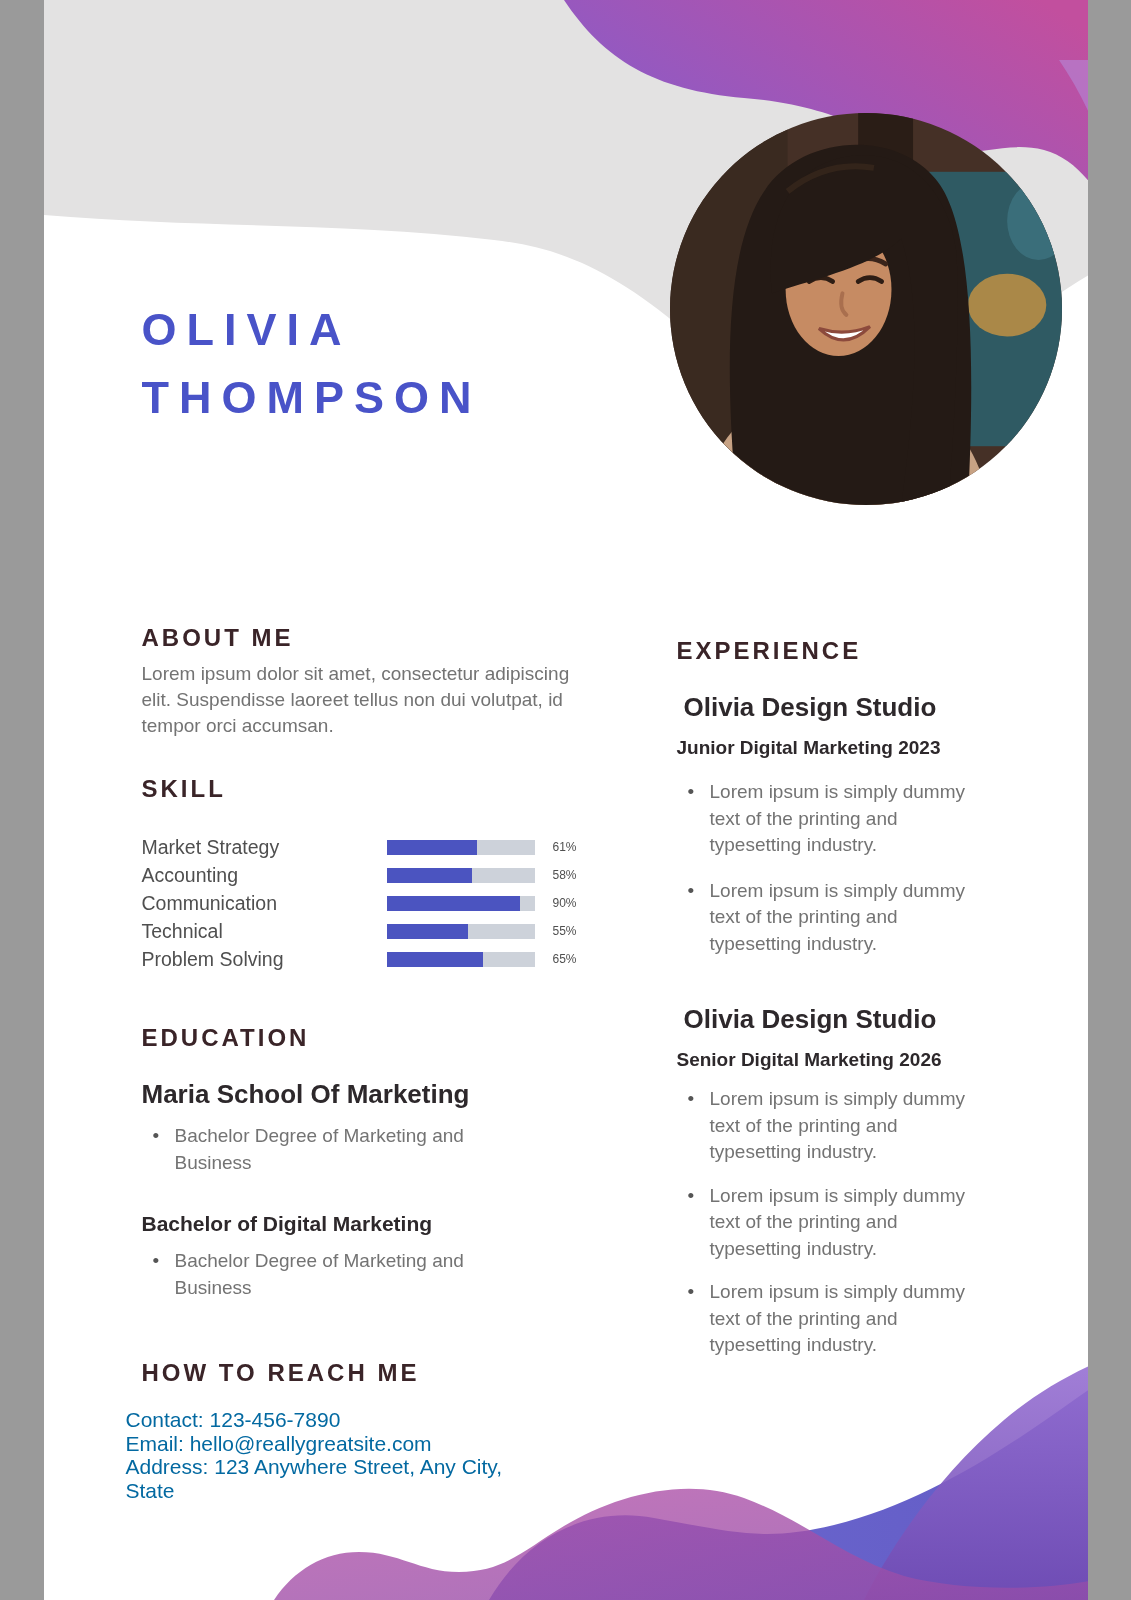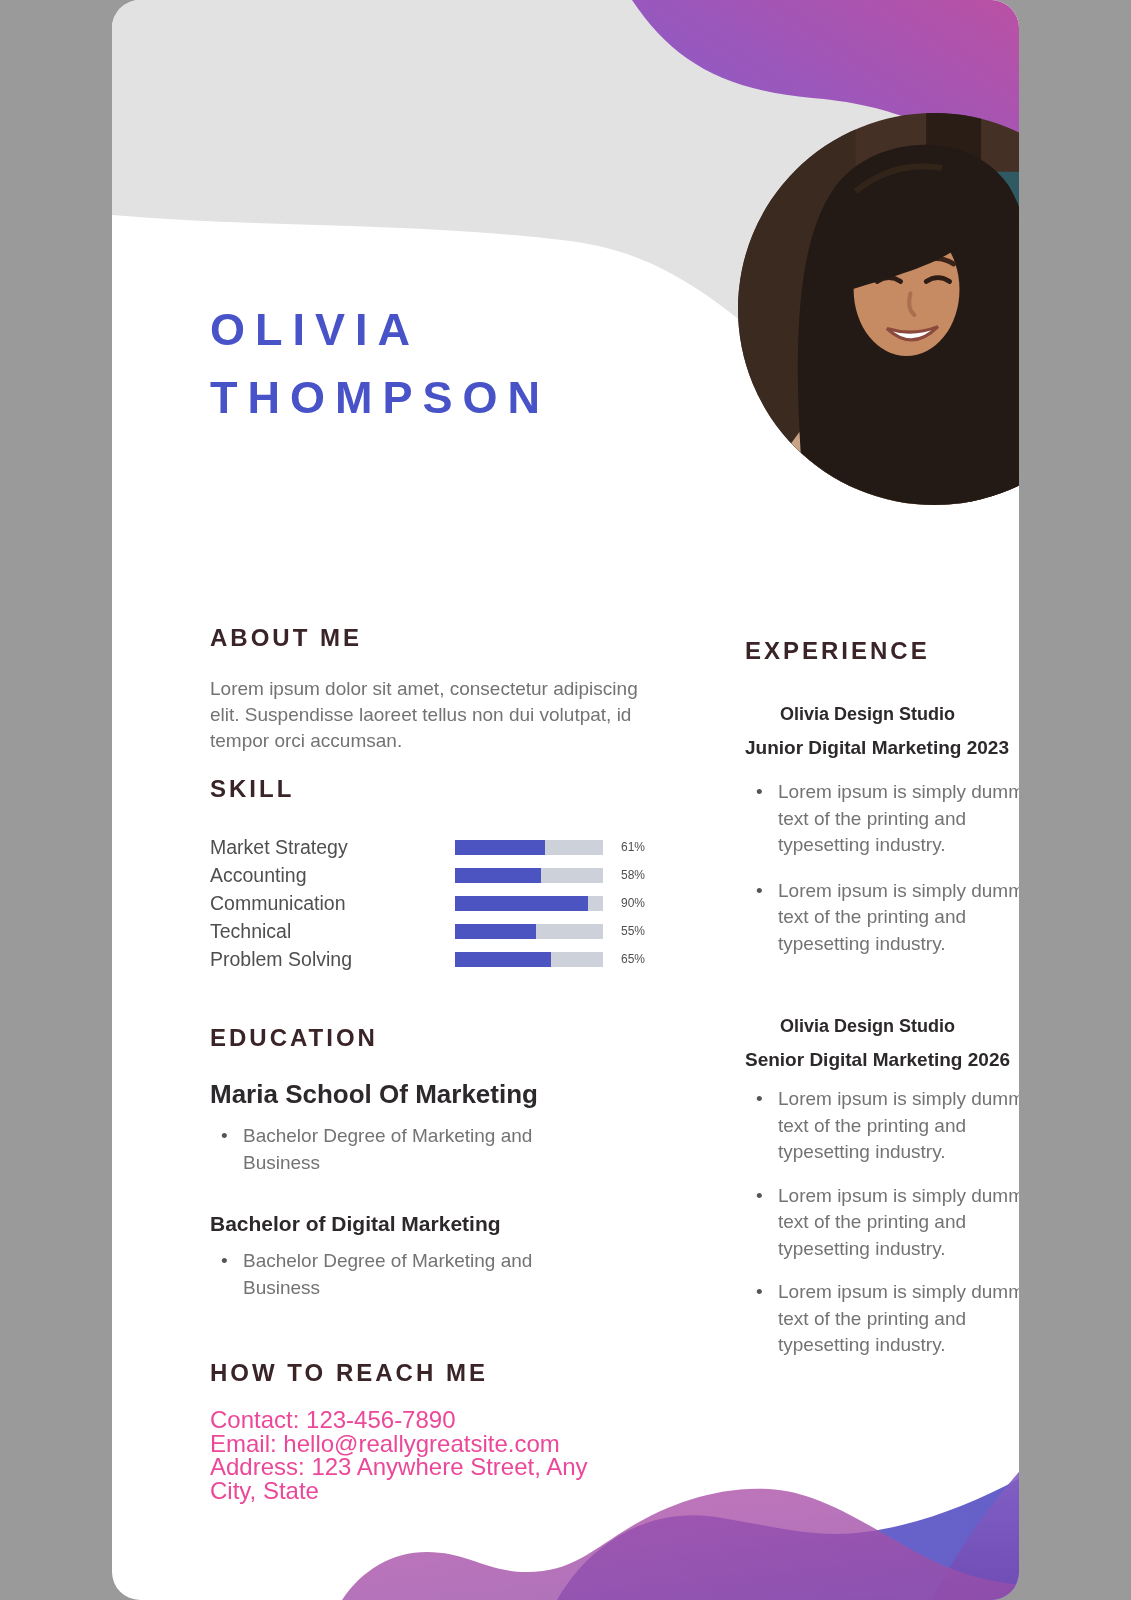--- a/index.html
+++ b/index.html
@@ -1,20 +1,20 @@
 <!DOCTYPE html>
 <html><head>
 <meta charset="utf-8">
 <style>
   * { margin:0; padding:0; box-sizing:border-box; }
   html,body { background:#9a9a9a; }
   body { font-family:"Liberation Sans", sans-serif; }
   .page {
-    position:relative; width:907px; height:1600px; margin:0 auto;
-    background:#ffffff; overflow:hidden;border-radius:28px;
+    position:relative; width:1044px; height:1600px; margin:0 auto;
+    background:#ffffff; overflow:hidden;
   }
   svg.decor { position:absolute; left:0; display:block; pointer-events:none; }
   #top-decor { top:0; }
   #bottom-decor { bottom:0; }
 
   .photo-wrap {
     position:absolute; left:626px; top:113px; width:392px; height:392px;
     border-radius:50%; overflow:hidden;
   }
   .photo-wrap svg { display:block; width:100%; height:100%; }
@@ -31,21 +31,21 @@
   }
   .sec-h {
     color:#3a2428; font-size:24px; font-weight:bold; letter-spacing:3px;
     white-space:nowrap;
     margin-top:9px;
   }
   .body-t { color:#737373; font-size:19px; line-height:26px; }
   .bold-t { color:#2d282b; font-weight:bold; white-space:nowrap; }
 
   #about-h  { left:98px; top:615px; }
-  #about-p  { left:98px; top:661px; width:430px;margin-top:15px; }
+  #about-p  { left:98px; top:661px; width:430px; }
   #skill-h  { left:98px; top:766px; }
 
   #chart { left:98px; top:833px; width:450px; }
   .chart-row { display:grid; grid-template-columns:237px 148px 1fr; align-items:center; height:28px;gap:8px; }
   .skill-label { color:#4f4f4f; font-size:19.5px; white-space:nowrap; }
   .bar-track { position:relative; width:148px; height:15px; background:#cdd2da; }
   .bar-fill  { position:absolute; left:0; top:0; height:15px; background:#4b54c0; }
   .skill-pct { color:#4f4f4f; font-size:12px; padding-left:10px; white-space:nowrap; }
 
   #edu-h   { left:98px; top:1015px; }
@@ -55,24 +55,24 @@
   .bullets li {
     position:relative; padding-left:33px; color:#737373; font-size:19px; line-height:27px;
   }
   .bullets li::before {
     content:"\2022"; position:absolute; left:11px; top:0; color:#555555; font-size:19px;
   }
   #edu1-b { left:98px; top:1122px; width:365px; }
   #edu2-b { left:98px; top:1247px; width:365px; }
 
   #reach-h  { left:98px; top:1350px; }
-  #contact  { left:98px; top:1408px; width:400px; color:#ec4899; font-size:24px; line-height:23.5px; }
+  #contact  { left:82px; top:1408px; width:400px; color:#0369a1; font-size:21px; line-height:23.5px; }
 
   #exp-h { left:633px; top:628px; }
-  .company { left:668px; font-size:18px;margin-top:12px; }
+  .company { left:640px; font-size:26px; }
   .role-t  { left:633px; font-size:19px; }
   #c1 { top:692px; }
   #r1 { top:737px; }
   #c2 { top:1004px; }
   #r2 { top:1049px; }
   .exp-bullets { left:633px; width:330px; }
   .exp-bullets li { line-height:26.5px; margin-bottom:19px; width:315px; }
   #b1 { top:779px; }
   #b2 { top:1086px; }
   #b2 li { margin-bottom:17px; }

